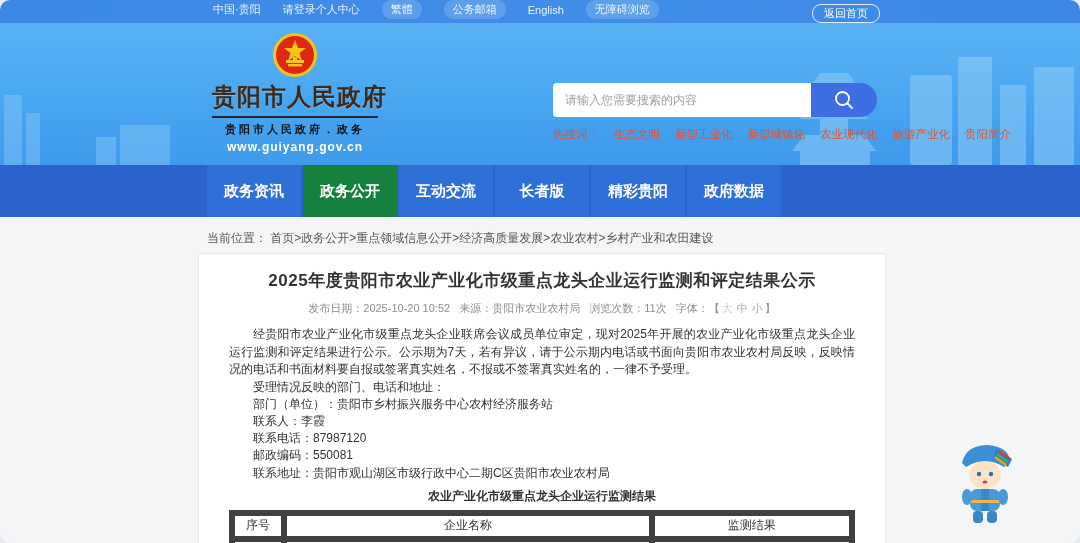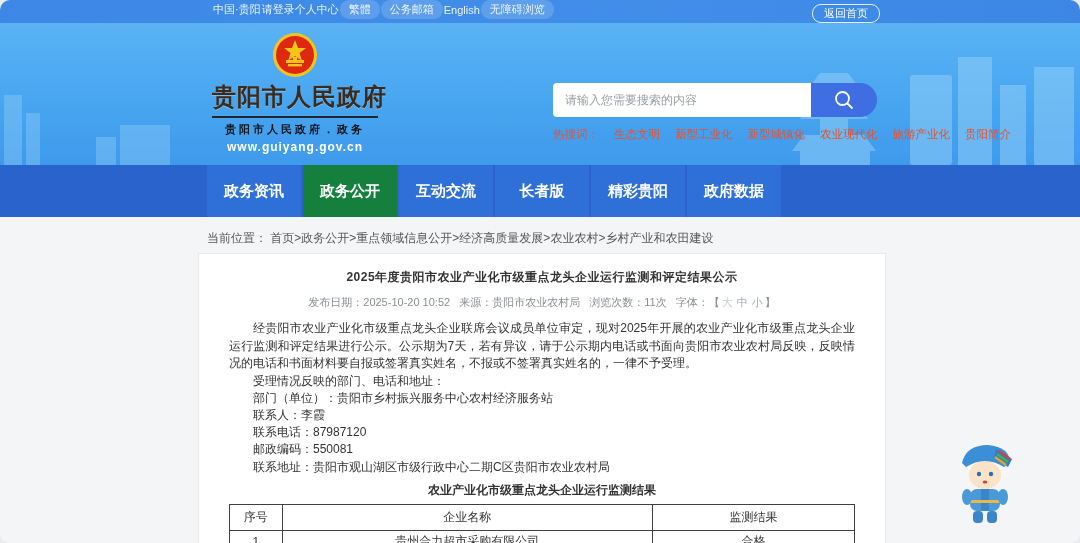--- a/index.html
+++ b/index.html
@@ -14,21 +14,21 @@
   }
 
   
   .topbar {
     position:absolute; left:0; top:0; width:100%; height:23px;
     background:linear-gradient(90deg,#3d88e6,#418ee9 60%,#3d86e4);
     display:flex; align-items:center;
   }
   .topbar-links {
     position:absolute; left:213px; top:0; height:19px;
-    display:flex; align-items:center; gap:1px;
+    display:flex; align-items:center; gap:22px;
   }
   .topbar-link {
     color:#eaf4ff; font-size:11px; white-space:nowrap; cursor:pointer;
   }
   .topbar-link.pill {
     background:rgba(255,255,255,0.16); border-radius:9px; padding:2px 9px;
   }
   .home-btn {
     position:absolute; right:200px; top:4px;
     border:1px solid rgba(255,255,255,0.85); border-radius:9px;
@@ -96,21 +96,21 @@
   .breadcrumb {
     position:absolute; left:207px; top:13px; font-size:12px; color:#555; white-space:nowrap;
   }
   .breadcrumb .crumb-path { color:#555; cursor:pointer; }
 
   .card {
     position:absolute; left:198px; top:36px; width:688px; height:460px;
     background:#ffffff; border:1px solid #e9e9e9;
   }
   .article-title {
-    margin-top:15px; text-align:center; font-size:12px; font-weight:bold; color:#333;
+    margin-top:15px; text-align:center; font-size:17px; font-weight:bold; color:#333;
     letter-spacing:0.5px;
   }
   .article-meta {
     margin-top:9px; text-align:center; font-size:11px; color:#8b8f94; white-space:nowrap;
   }
   .article-meta span { margin:0 3px; }
   .fs-large { color:#c3cdd9; cursor:pointer; }
   .fs-mid   { color:#9fadbd; cursor:pointer; }
   .fs-small { color:#9fadbd; cursor:pointer; }
 
@@ -118,21 +118,21 @@
   .para { text-indent:2em; line-height:17.5px; text-align:justify; }
   .contact-line { text-indent:2em; line-height:17.2px; }
 
   .table-caption {
     margin-top:6px; text-align:center; font-size:12px; font-weight:bold; color:#333;
   }
   table.result-table {
     width:100%; margin-top:5px; border-collapse:collapse; table-layout:fixed;
   }
   .result-table th, .result-table td {
-    border:1px solid #404040; text-align:center; font-size:12px; color:#333;
+    border:6px solid #404040; text-align:center; font-size:12px; color:#333;
     font-weight:normal; height:23px; padding:1px 4px; overflow:hidden; white-space:nowrap;
   }
   .result-table th { height:26px; }
   .col-no { width:8.4%; } .col-name { width:59.3%; } .col-result { width:32.3%; }
 
   
   .mascot { position:absolute; right:58px; bottom:14px; cursor:pointer; }
 </style>
 </head>
 <body>

